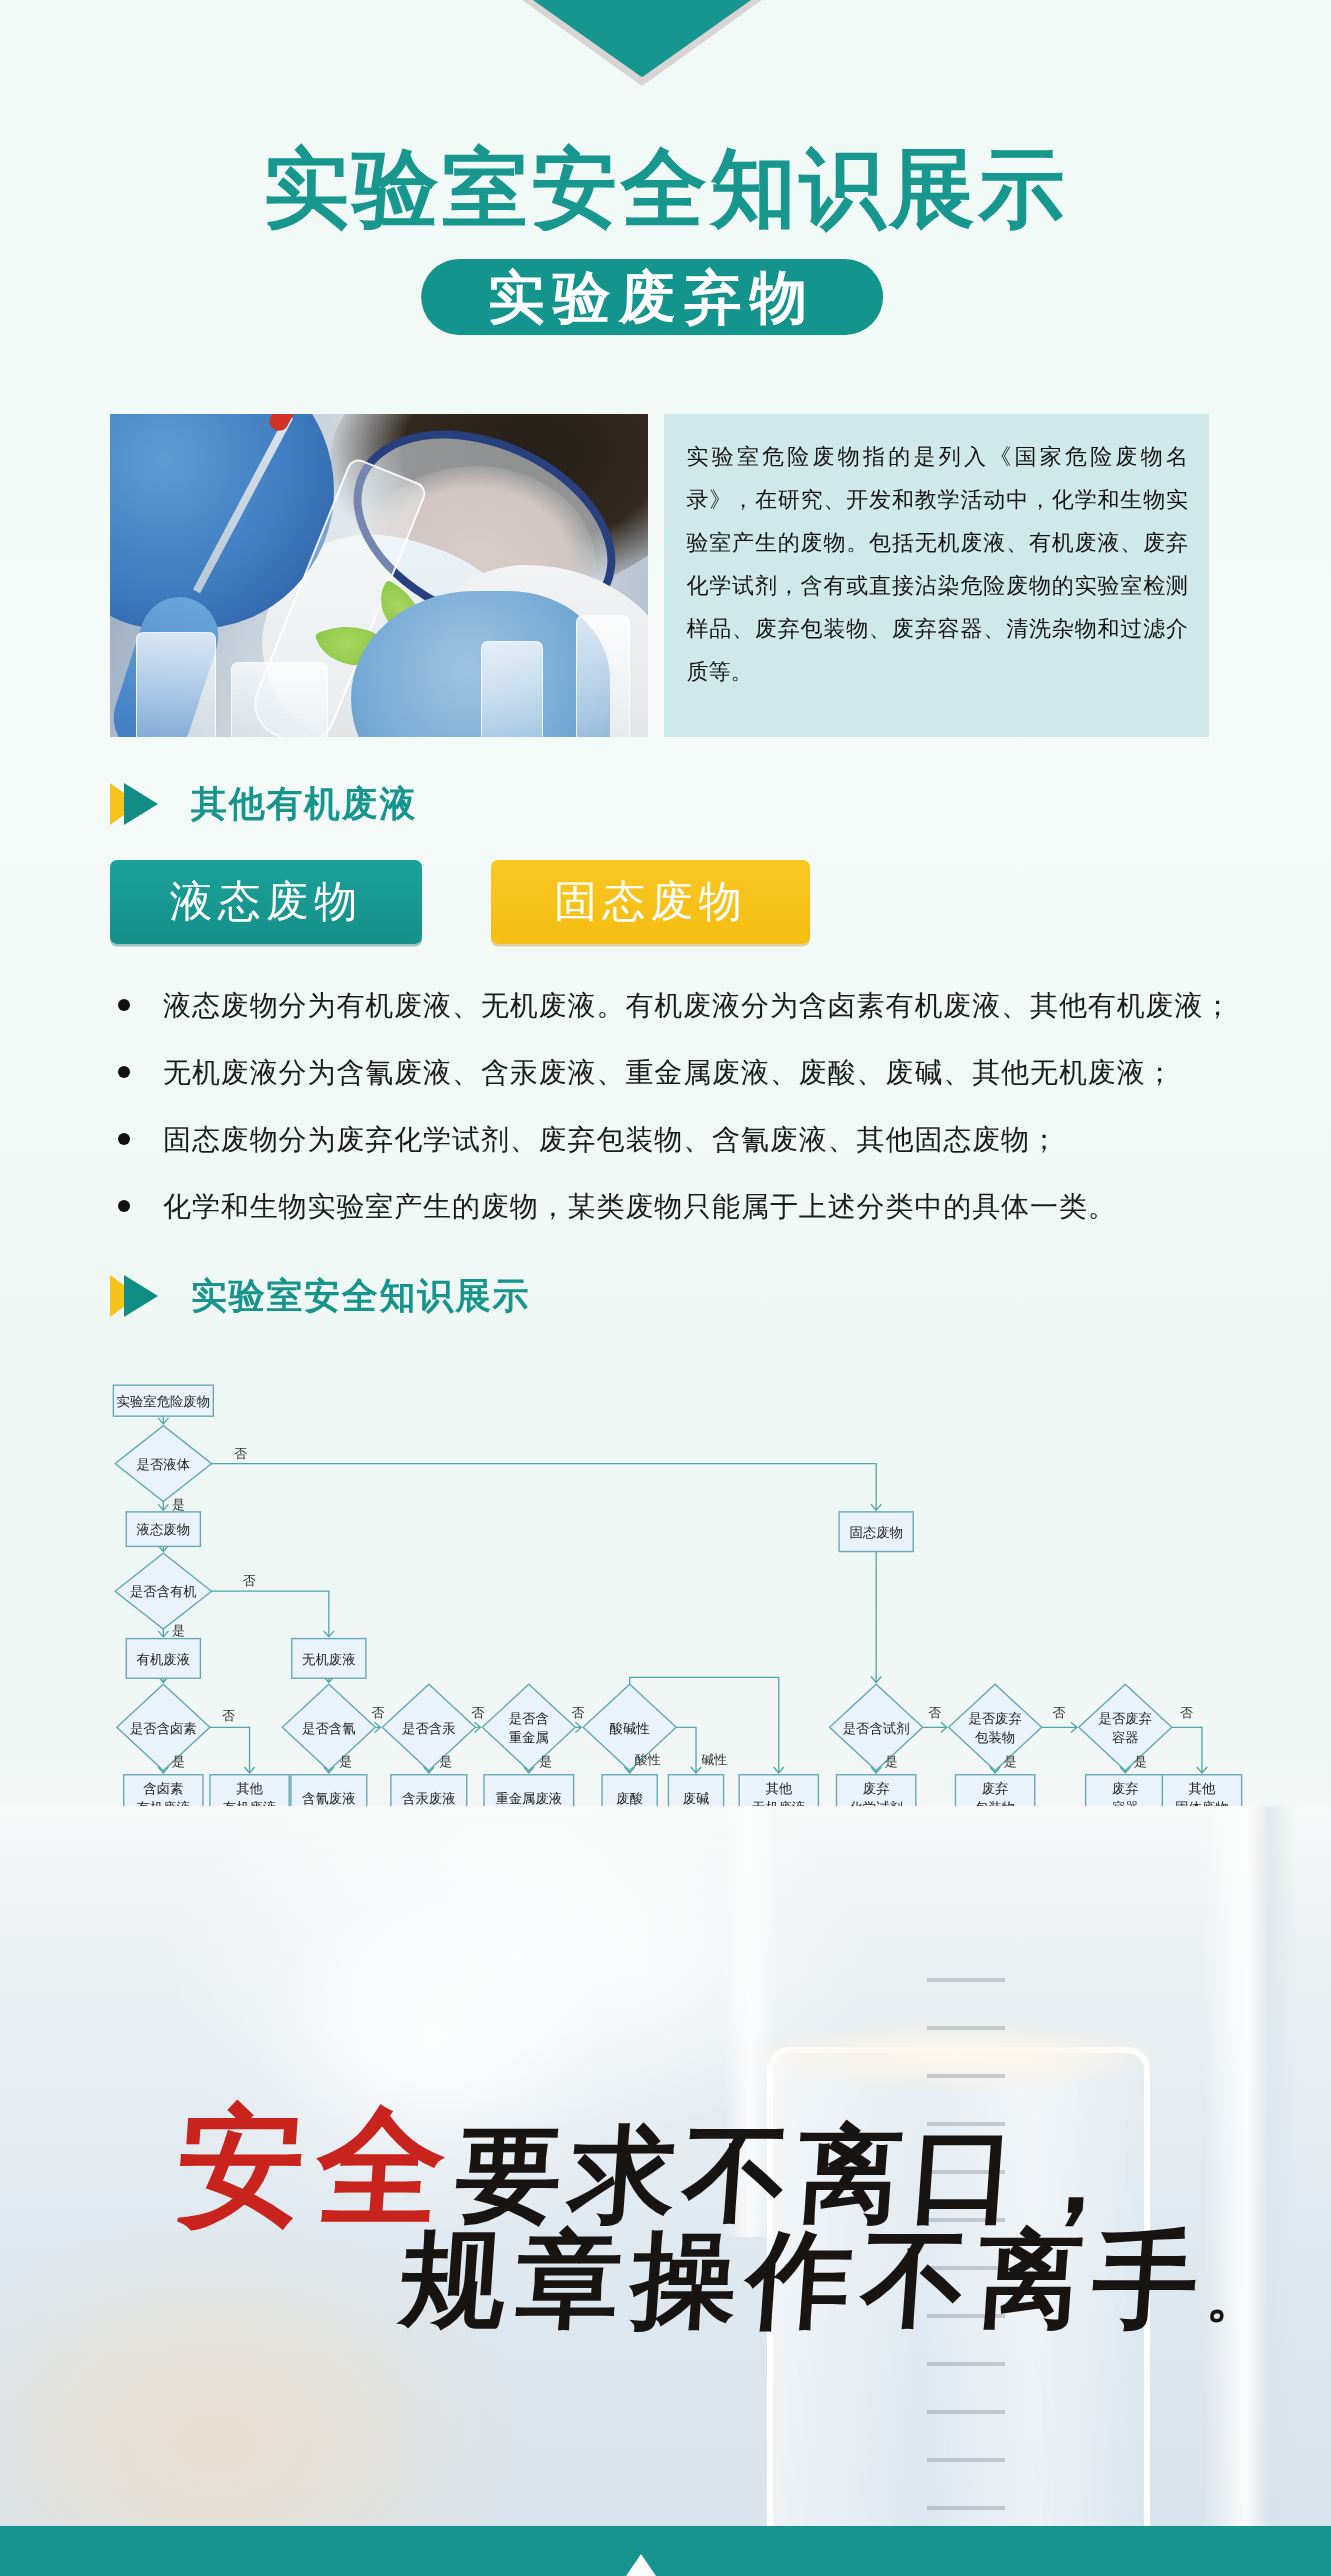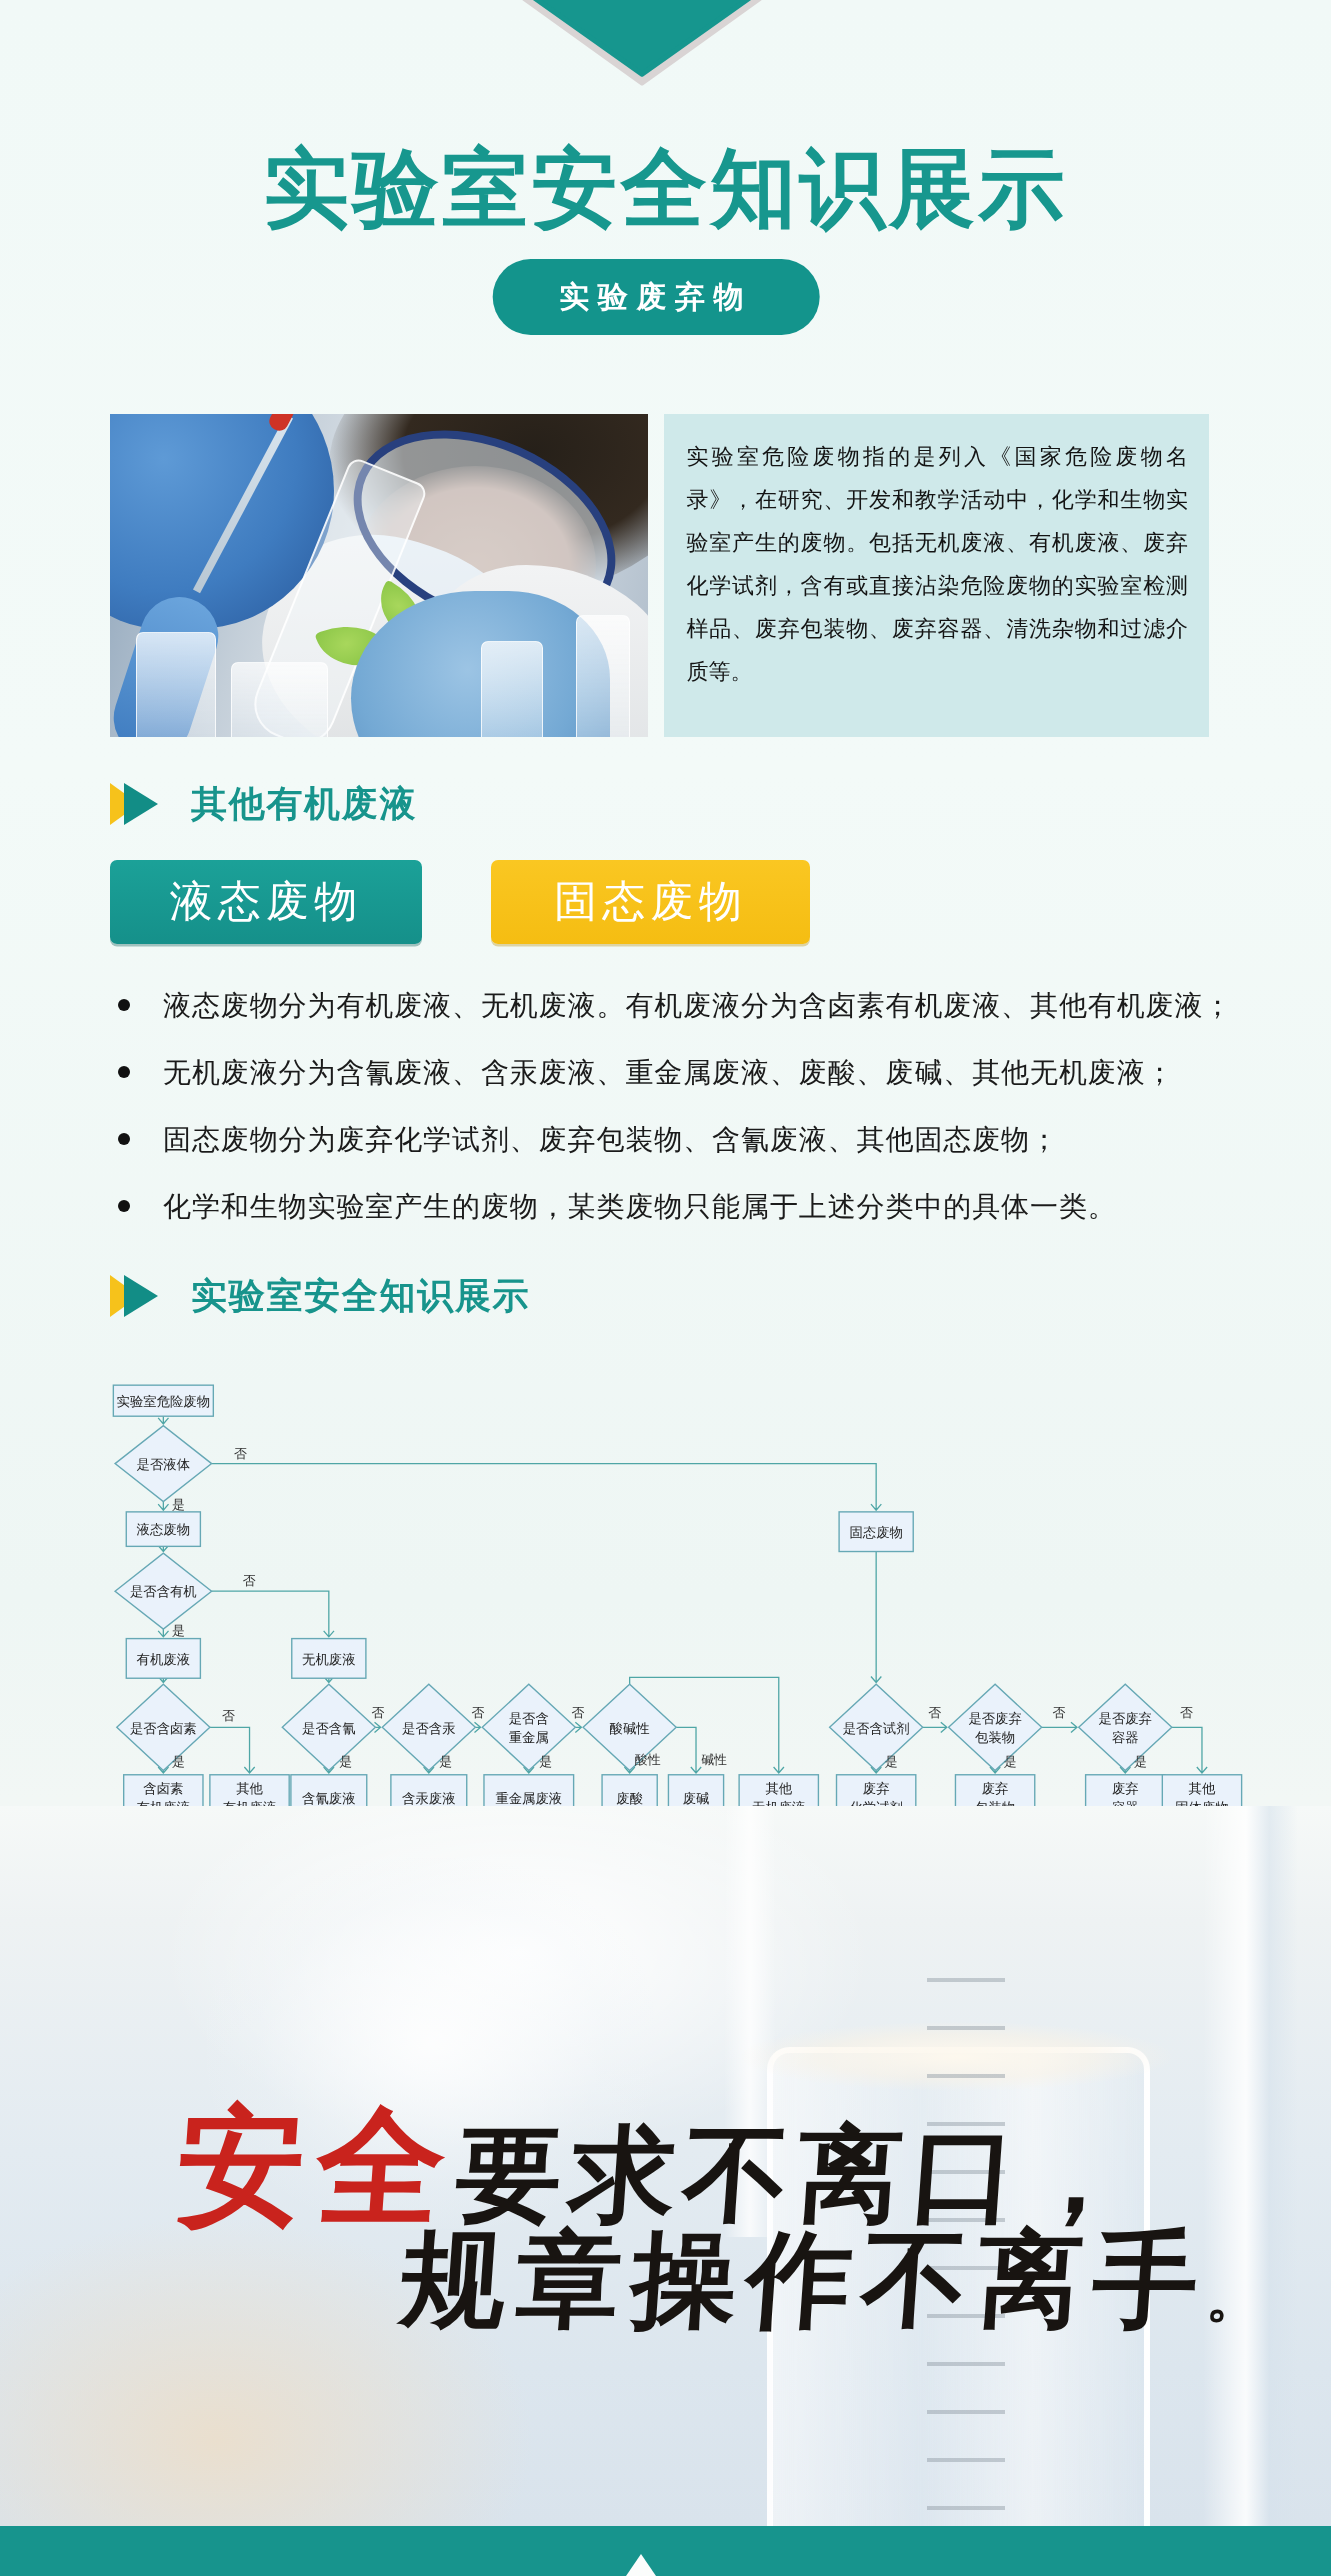--- a/index.html
+++ b/index.html
@@ -8,21 +8,21 @@
     background:linear-gradient(180deg,#f1f9f7 0%,#f3faf8 30%,#eef6f4 62%,#f2f7f5 70%,#f2f7f5 100%);
     font-family:"Liberation Sans",sans-serif;
   }
   .abs{position:absolute;}
   
   .chev{left:517px;top:0;width:250px;height:88px;}
   
   .title{left:0;top:131px;width:1331px;text-align:center;font-size:86px;font-weight:800;
          color:#17978e;letter-spacing:3.4px;}
   .badge{left:50%;top:259px;transform:translateX(-53%);background:#13948c;color:#ffffff;
-         border-radius:38px;height:76px;line-height:76px;padding:0 67px;font-size:30px;
+         border-radius:38px;height:76px;line-height:76px;padding:0 67px;font-size:57px;
          font-weight:700;letter-spacing:8.6px;}
   
   .photo{left:110px;top:414px;width:538px;height:323px;overflow:hidden;
          background:linear-gradient(105deg,#8ea4ba 0%,#c4cfd9 30%,#e6eaee 55%,#c2cdd8 85%,#aebcc9 100%);}
   .photo div{position:absolute;}
   .ph-hair{right:-52px;top:-78px;width:371px;height:259px;border-radius:50%;
            background:radial-gradient(ellipse at 55% 45%,#262019 0%,#33291f 45%,rgba(40,32,24,0) 72%);}
   .ph-face{right:52px;top:52px;width:241px;height:198px;border-radius:50%;
            background:radial-gradient(ellipse at 50% 50%,#c9a48d 0%,#bb9580 55%,rgba(190,150,125,0) 75%);}
   .ph-goggle{right:26px;top:26px;width:259px;height:164px;border-radius:50%;

